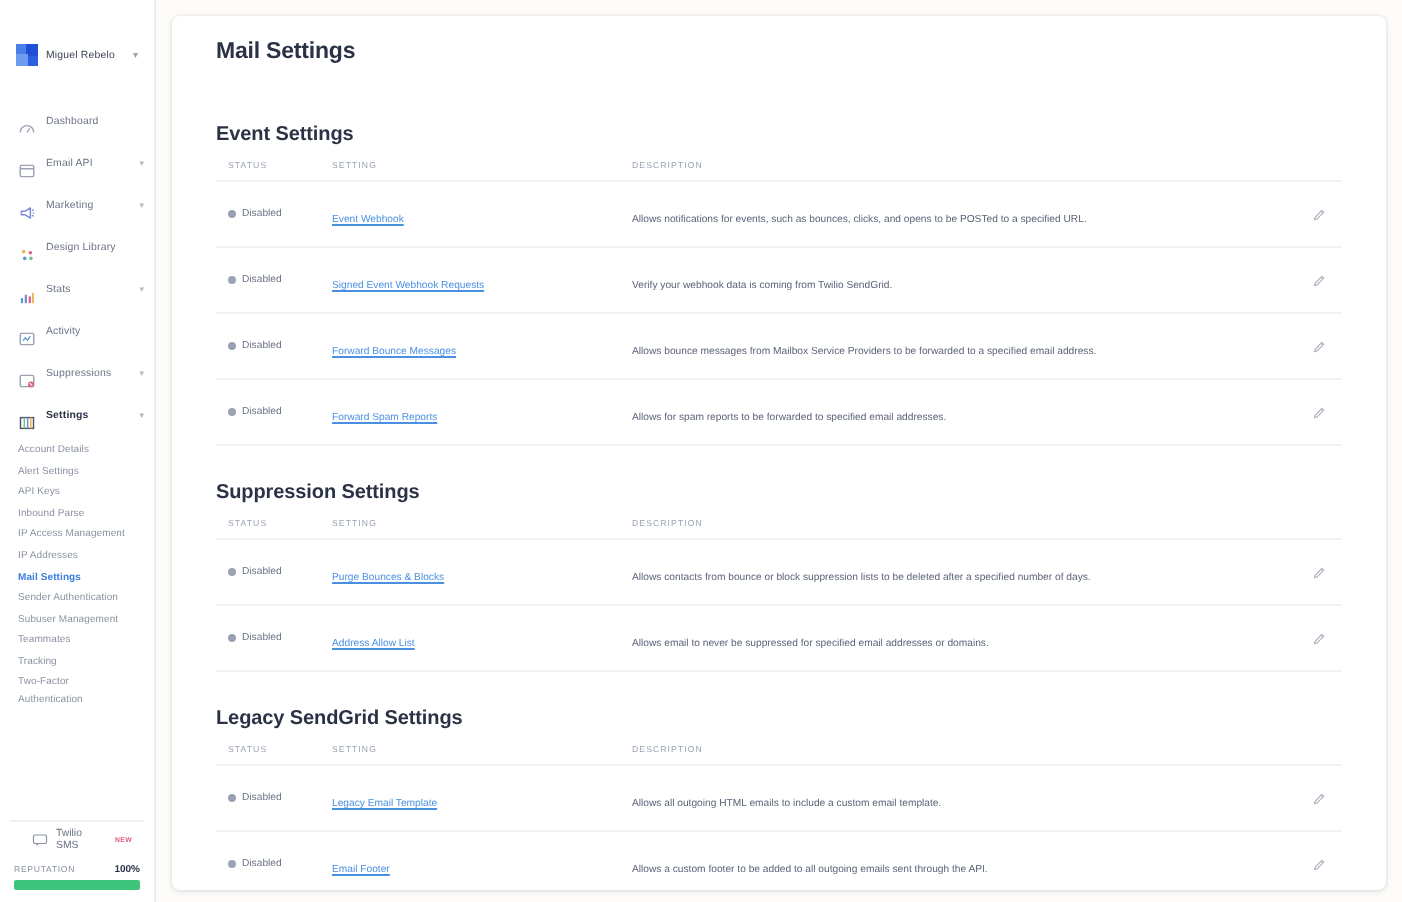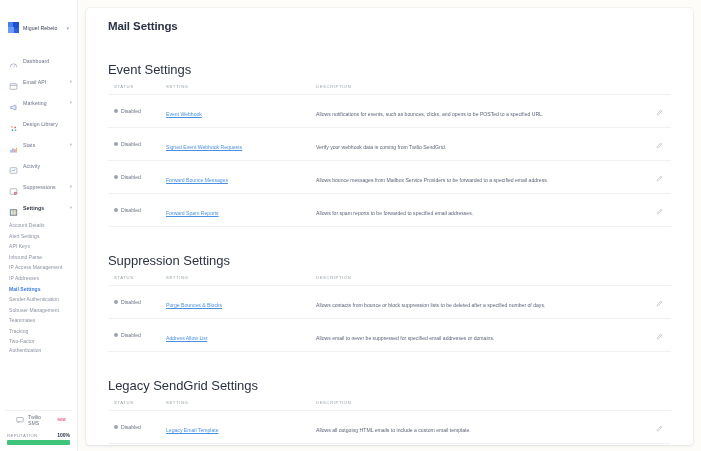--- a/index.html
+++ b/index.html
@@ -74,24 +74,24 @@
     background:#ffffff; border-radius: 4px;
     height: 437px;
     box-shadow: 0 1px 3px rgba(30,40,70,.10), 0 0 0 1px rgba(30,40,70,.03);
     padding: 12px 0 0 0;
     overflow: hidden;
   }
   .page-title {
     font-size: 11.5px; font-weight: bold; color:#2b3245;
     padding: 0 0 0 22px; letter-spacing: -.1px;
   }
-  .section { padding: 0 22px 0 22px; margin-top: 26px; }
+  .section { padding: 0 22px 0 22px; margin-top: 18px; }
   .section.first { margin-top: 30px; }
   .section-title {
-    font-size: 13px; font-weight: normal; color:#2b3245; letter-spacing:-.05px;
+    font-size: 10px; font-weight: bold; color:#2b3245; letter-spacing:-.05px;
     margin-bottom: 7px;
   }
   table { width: 100%; border-collapse: collapse; table-layout: fixed; }
   thead th {
     font-size: 4.3px; color:#9aa2b4; letter-spacing: .55px;
     text-align:left; font-weight: normal; padding: 0 0 5px 0;
   }
   .col-status { width: 58px; padding-left: 6px !important; }
   .col-setting { width: 150px; }
   .col-desc { width: auto; }

